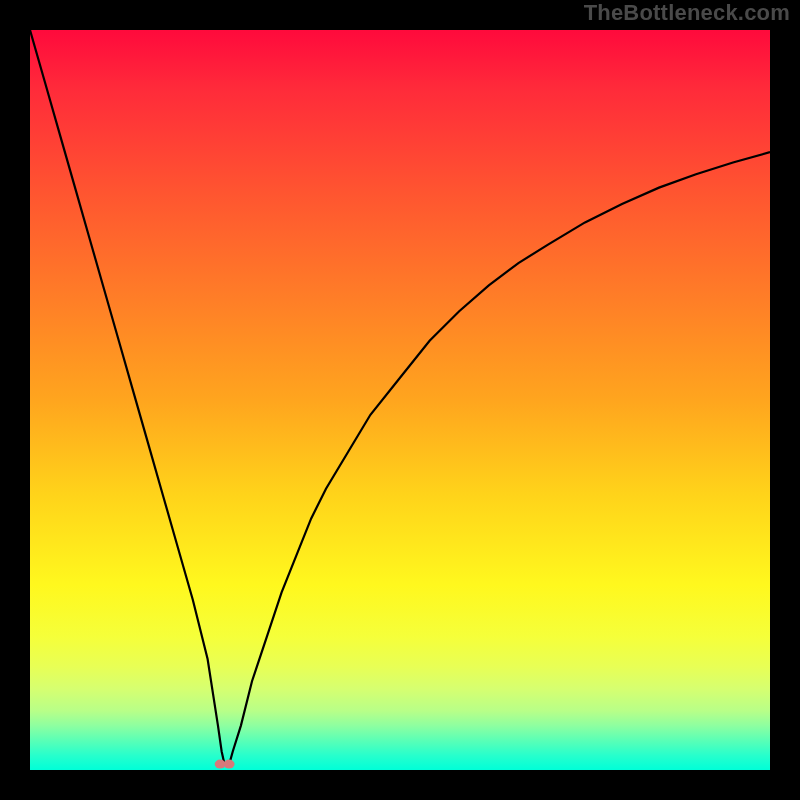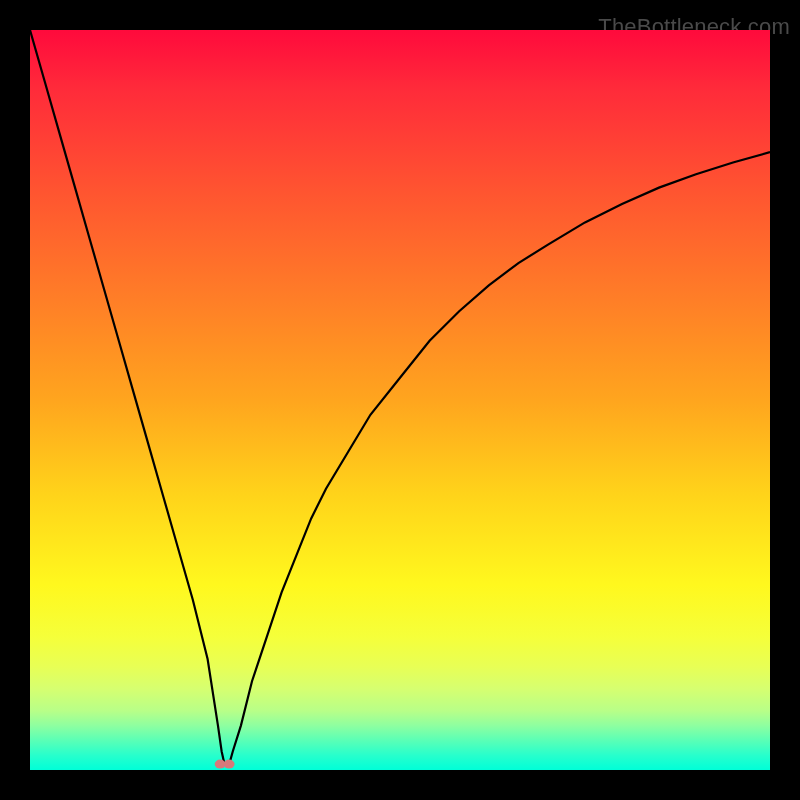--- a/index.html
+++ b/index.html
@@ -45,25 +45,25 @@
   }
   .curve-svg {
     position: absolute;
     left: 0;
     top: 0;
     width: 740px;
     height: 740px;
   }
   .watermark {
     position: absolute;
-    top: 14px;
+    top: 0;
     right: 10px;
     color: #4a4a4a;
     font-size: 22px;
-    font-weight: 400;
+    font-weight: 700;
     letter-spacing: 0.2px;
   }
 </style>
 </head>
 <body>
 
 <div class="frame">
   <div class="watermark">TheBottleneck.com</div>
 
   <div class="plot-area">

